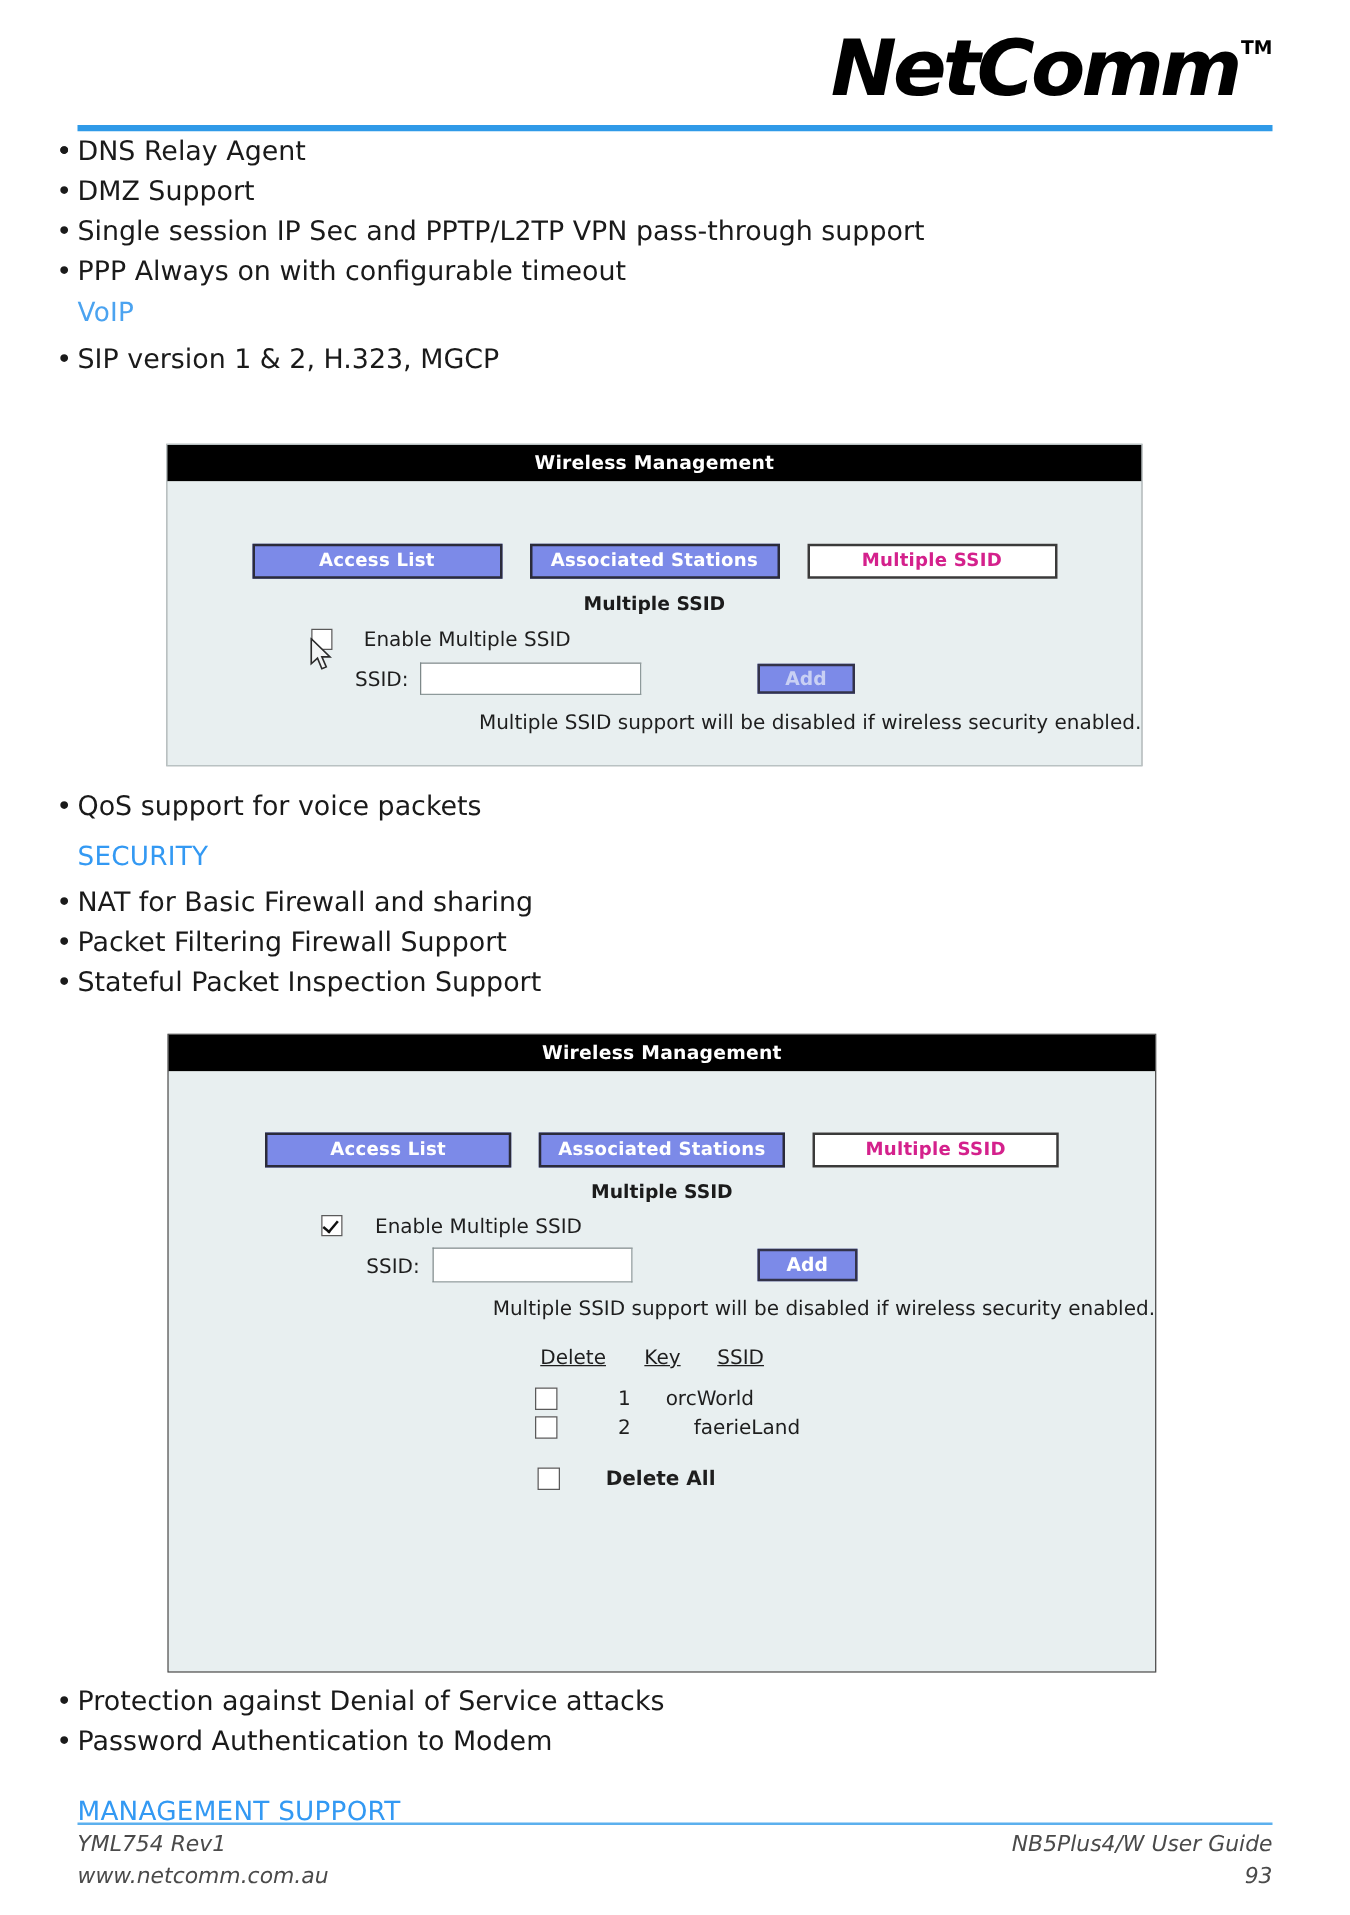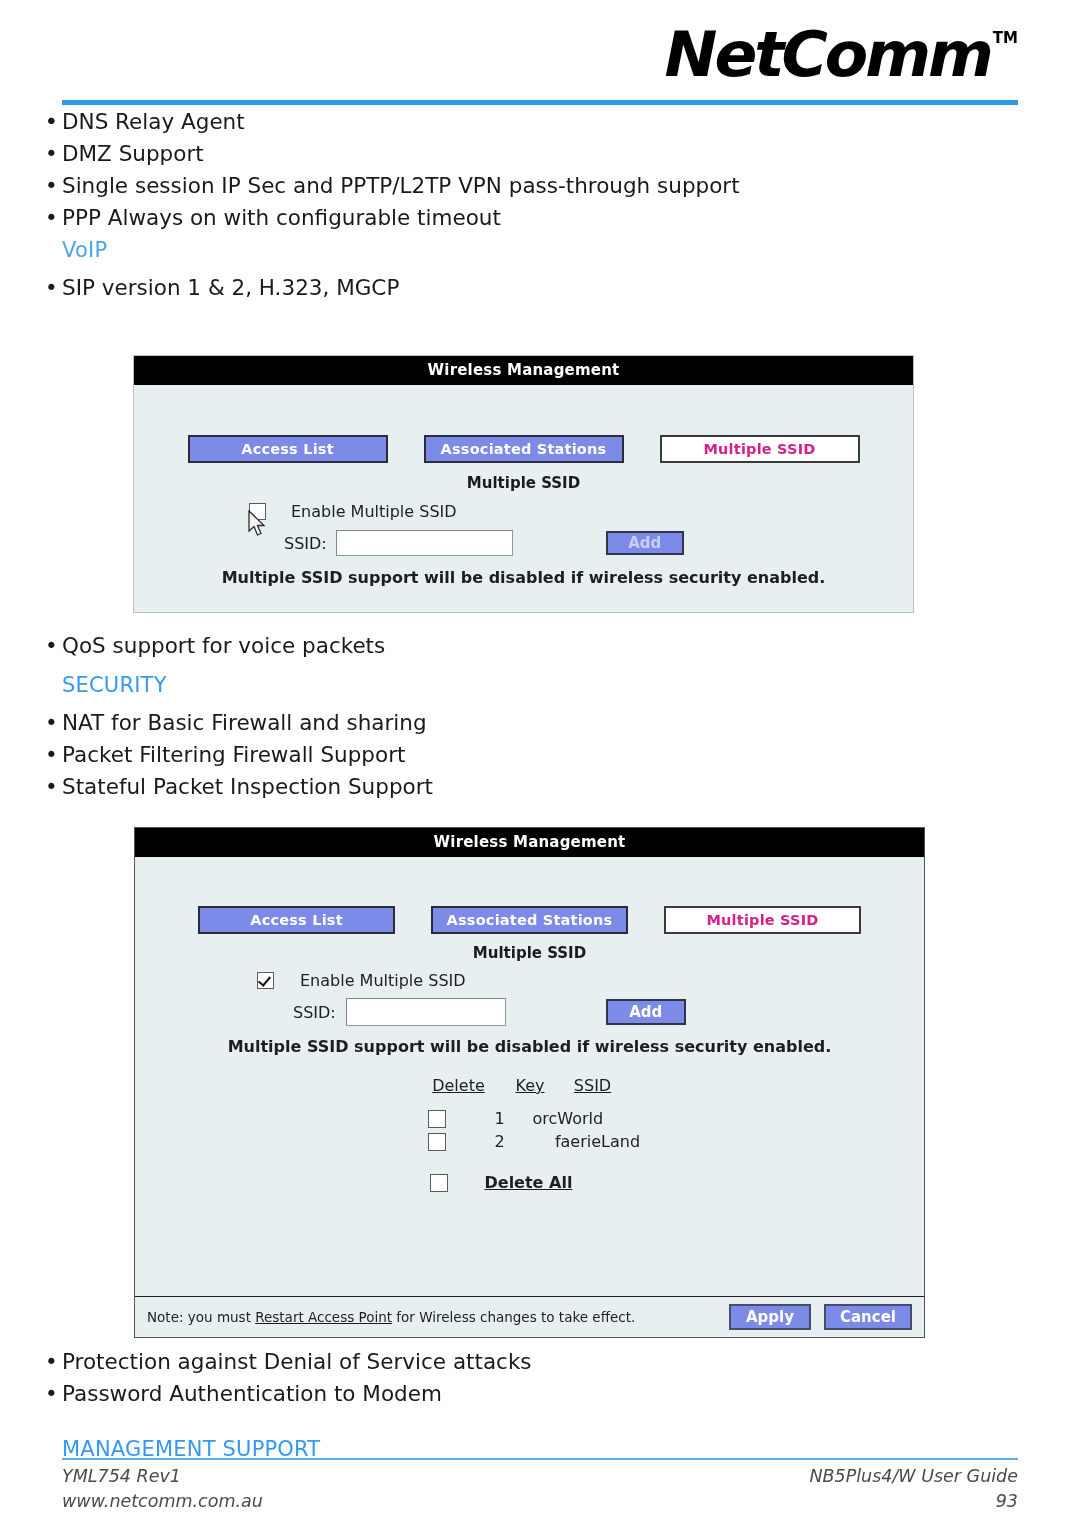--- a/index.html
+++ b/index.html
@@ -110,21 +110,21 @@
     font-family: "DejaVu Sans", sans-serif;
   }
   .panel .body {
     background: #e8eff0;
     position: relative;
   }
 
   .tabrow {
     display: flex;
     justify-content: center;
-    gap: 36px;
+    gap: 22px;
     align-items: flex-end;
   }
   .tab {
     box-sizing: border-box;
     text-align: center;
     font-weight: bold;
     font-size: 14.5px;
     font-family: "DejaVu Sans", sans-serif;
     letter-spacing: 0.2px;
     border: 2px solid #2b2b3a;
@@ -198,24 +198,23 @@
     text-align: center;
     display: flex;
     align-items: center;
     justify-content: center;
     box-sizing: border-box;
     font-family: "DejaVu Sans", sans-serif;
   }
   .btn.faded { color: #c9d0f4; }
 
   .note-text {
-    text-align: center;
+    text-align: right;
     font-size: 16px;
     color: #1e1e1e;
-    font-weight: bold;
   }
 
   .tablehdr {
     display: flex;
     justify-content: center;
     font-size: 16px;
     color: #1e1e1e;
   }
   .tablehdr span {
     text-decoration: underline;
@@ -399,38 +398,25 @@
               <span class="cbx" style="width:18px;height:18px;"></span>
             </span>
           <span class="lbl" style="width:46px; text-align:center;">2</span>
           <span class="lbl" style="width:130px; text-align:center; padding-left:10px;">faerieLand</span>
         </div>
 
         <div class="row" style="justify-content:center; margin-top:22px;">
           <span style="width:80px; display:flex; justify-content:center;">
               <span class="cbx" style="width:18px;height:18px;"></span>
             </span>
-          <span class="lbl" style="font-weight:bold; width:176px; text-align:left; padding-left:6px;text-decoration:underline;">Delete All</span>
+          <span class="lbl" style="font-weight:bold; width:176px; text-align:left; padding-left:6px;">Delete All</span>
         </div>
       </div>
     </div>
 
-    <div class="footerbar" style="height:41px; padding:0 12px;">
-      <div class="txt">
-        <span>Note: you must </span><a href="#">Restart Access Point</a><span> for Wireless changes to take effect.</span>
-      </div>
-      <div style="margin-left:auto; display:flex; gap:13px;">
-        <div class="btn" style="width:82px; height:26px; border:2px solid #4a4a6a;">
-          <span>Apply</span>
-        </div>
-        <div class="btn" style="width:88px; height:26px; border:2px solid #4a4a6a;">
-          <span>Cancel</span>
-        </div>
-      </div>
-    </div>
   </div>
 </div>
 
 <div style="position:absolute; left:0; top:1346px; width:1080px;">
   <ul class="bullets">
     <li><span class="dot">•</span><span>Protection against Denial of Service attacks</span></li>
     <li><span class="dot">•</span><span>Password Authentication to Modem</span></li>
   </ul>
   <h2 class="section" style="margin-top:23px;">MANAGEMENT SUPPORT</h2>
 </div>

